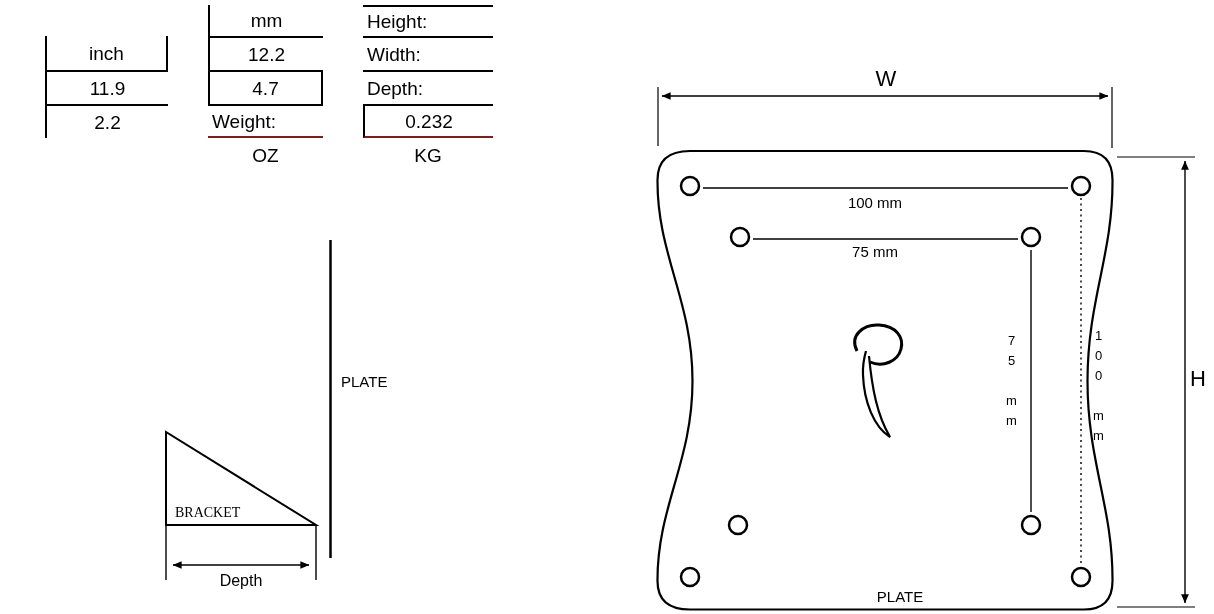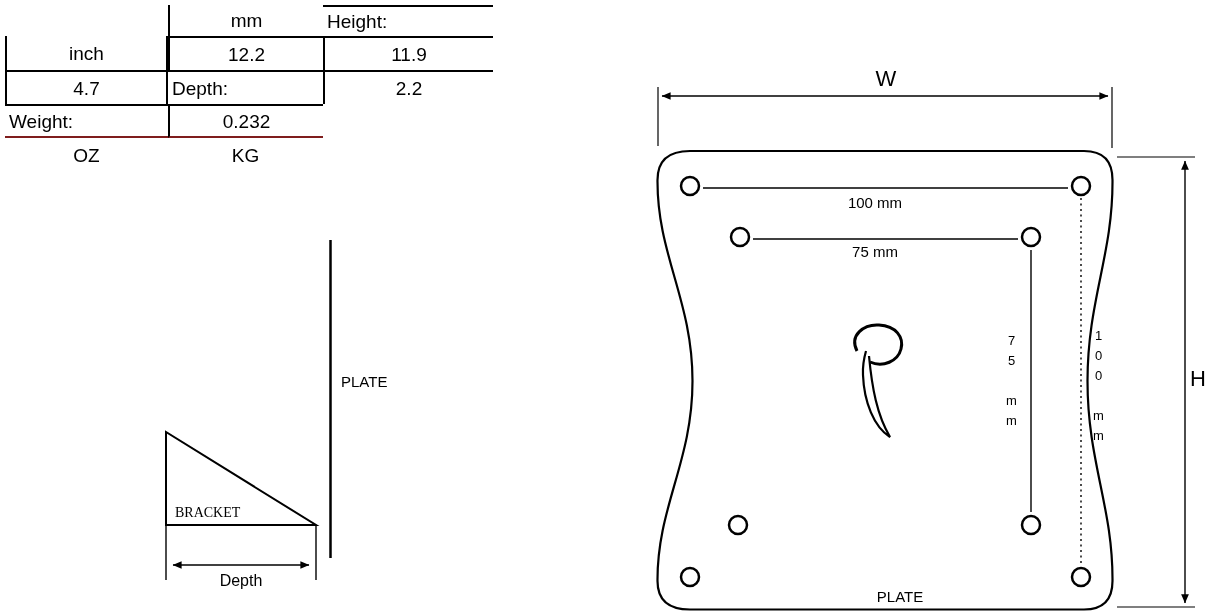--- a/index.html
+++ b/index.html
@@ -12,21 +12,21 @@
   }
 
   
   .spec-table {
     position:absolute; left:5px; top:5px;
     display:grid;
     grid-template-columns:163px 155px 170px;
     grid-template-rows:31px 34px 34px 34px 34px 30px;
     font-size:19px; line-height:1;
   }
-  .cell { display:flex; align-items:center; justify-content:center; }
+  .cell { display:flex; align-items:center; justify-content:center;margin-left:40px; }
   .cell.lbl-cell { justify-content:flex-start; padding-left:4px; }
   .bl { border-left:2px solid #000; }
   .br { border-right:2px solid #000; }
   .bt { border-top:2px solid #000; }
   .bb { border-bottom:2px solid #7f1d1d;text-align:center; }
 
   
   .overlay-label { position:absolute; color:#000; white-space:nowrap; }
   .ctr { text-align:center; }
   .v-text {
@@ -44,20 +44,21 @@
 
   <div class="spec-table">
 
     <div class="cell"></div>
     <div class="cell bl">mm</div>
     <div class="cell lbl-cell bt">Height:</div>
 
     <div class="cell bl br">inch</div>
     <div class="cell bt bl">12.2</div>
 
+    <div class="cell lbl-cell bt">Width:</div>
     <div class="cell bt bl">11.9</div>
     <div class="cell bt bl br">4.7</div>
 
     <div class="cell lbl-cell bt">Depth:</div>
     <div class="cell bt bl">2.2</div>
 
     <div class="cell lbl-cell bt bb">Weight:</div>
     <div class="cell bt bl bb">0.232</div>
 
     <div class="cell"></div>

